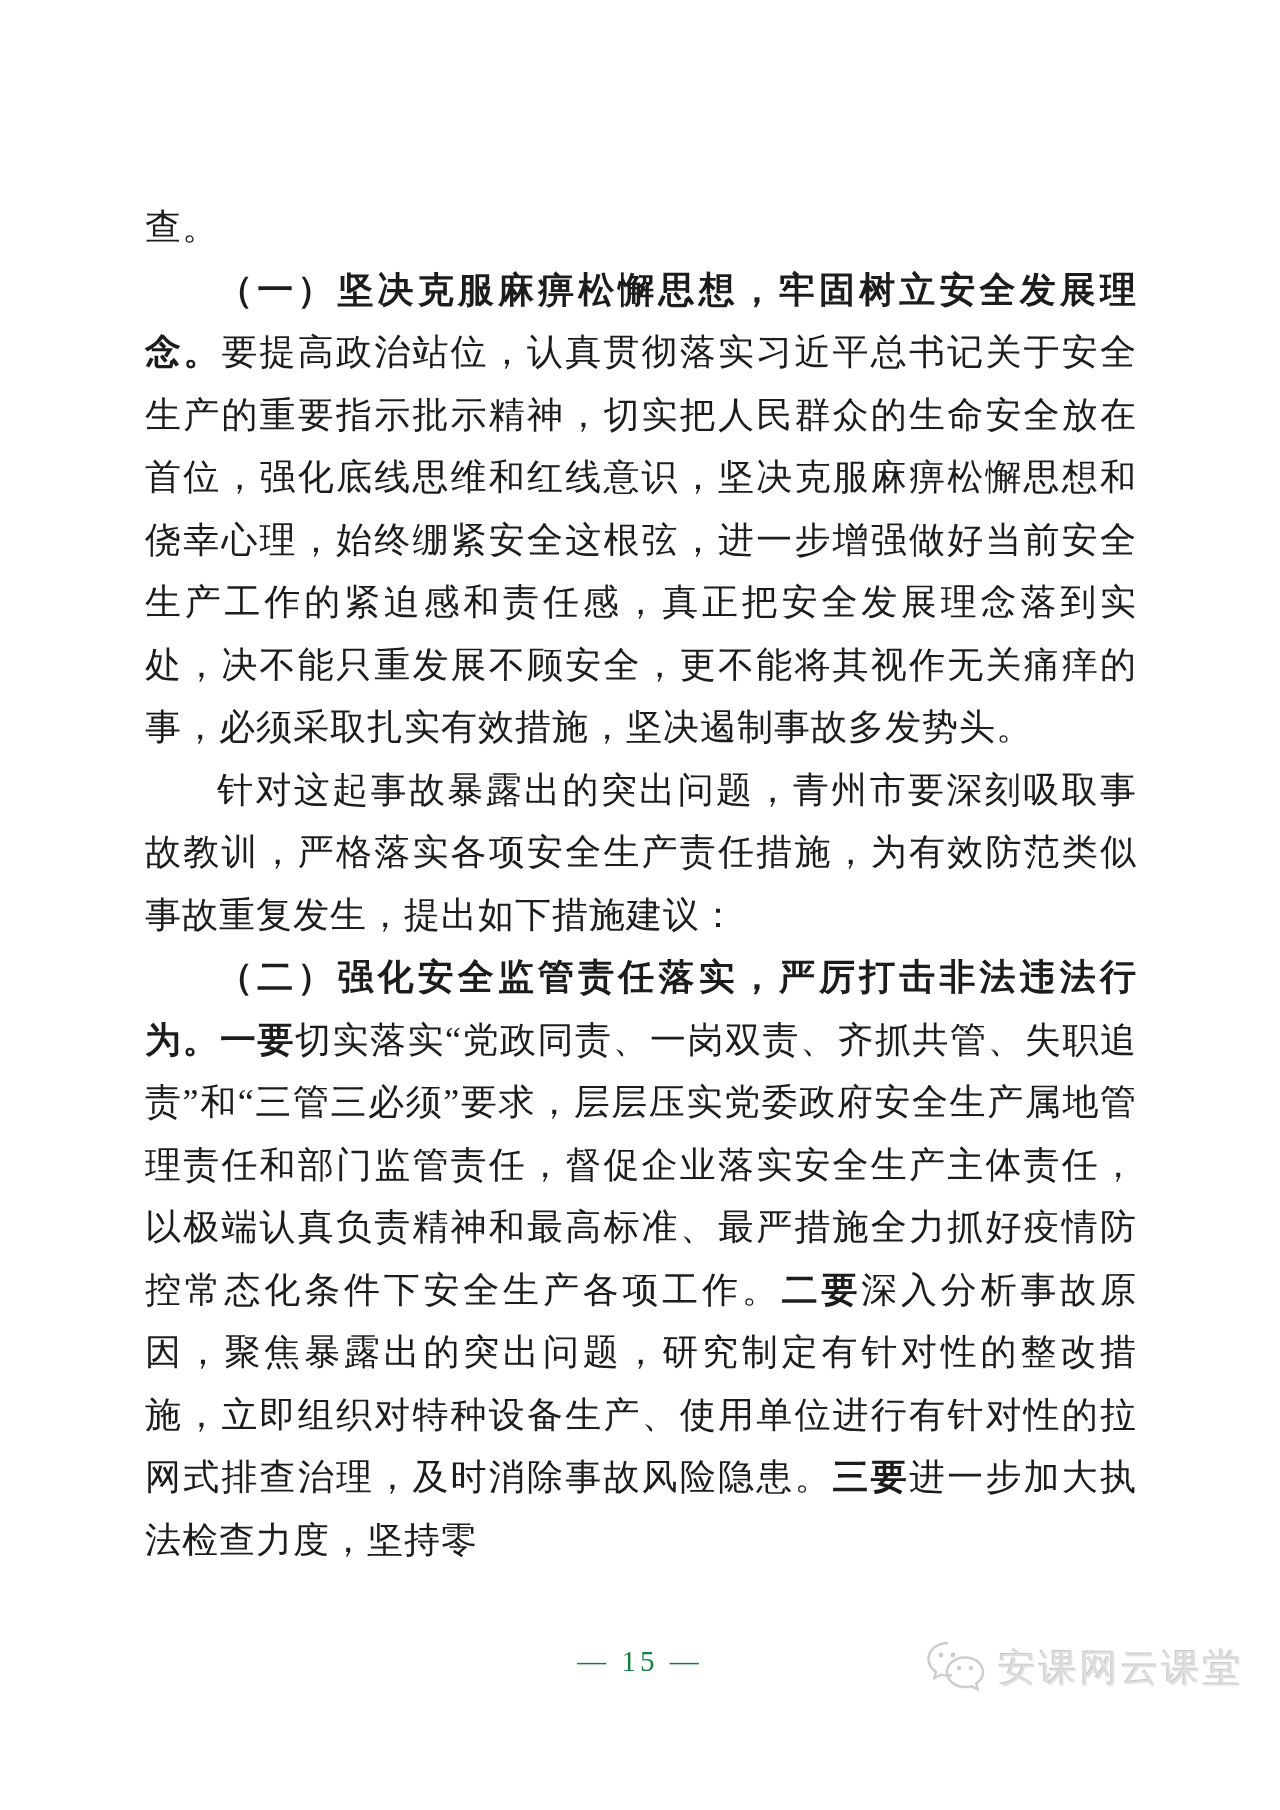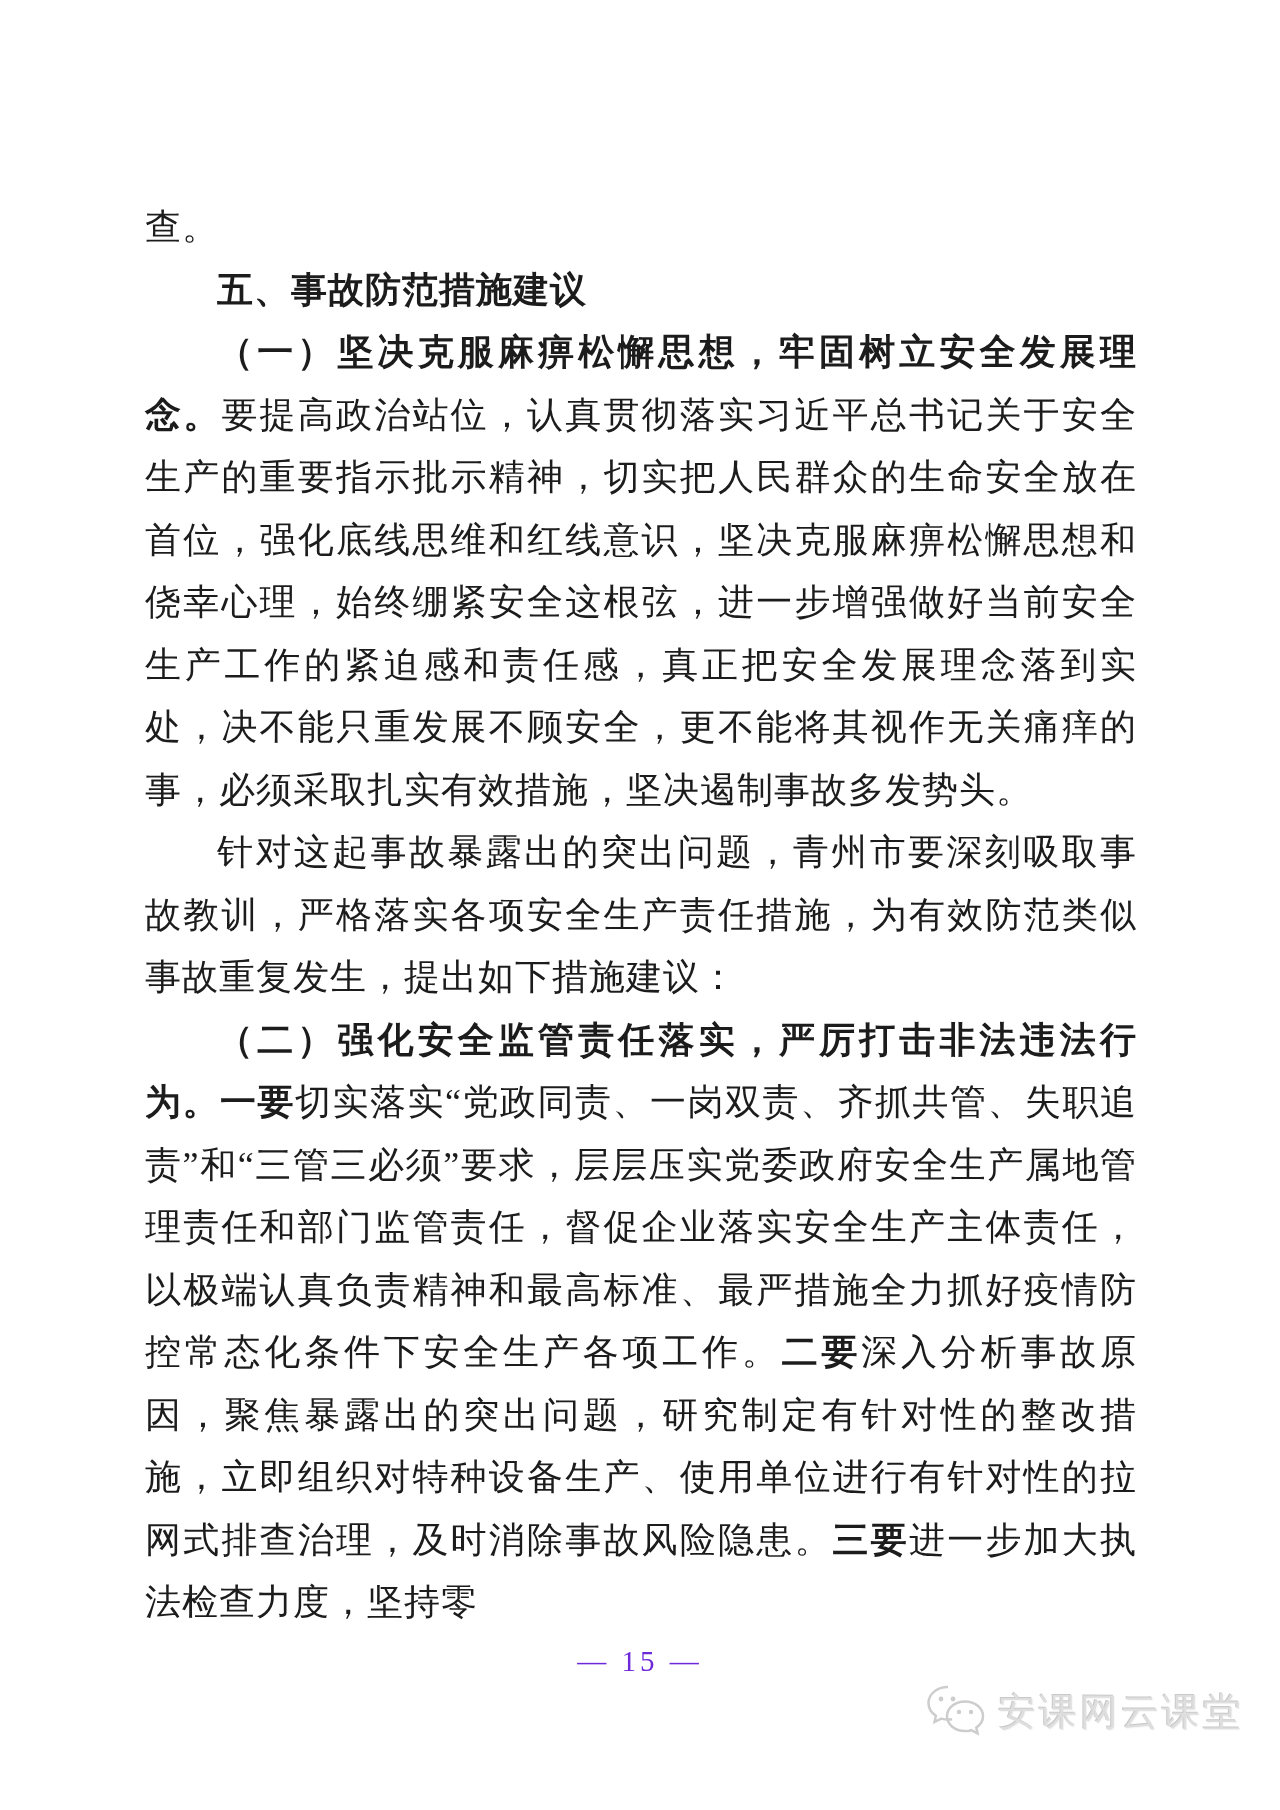--- a/index.html
+++ b/index.html
@@ -42,25 +42,25 @@
     font-weight: 700;
   }
   .page-number {
     position: absolute;
     top: 1645px;
     left: 0;
     width: 100%;
     text-align: center;
     font-size: 29px;
     letter-spacing: 4px;
-    color: #6d28d9;
+    color: #15803d;
   }
   .watermark {
     position: absolute;
-    top: 1684px;
+    top: 1640px;
     right: 36px;
     display: flex;
     align-items: center;
     gap: 10px;
     user-select: none;
   }
   .wm-icon {
     display: inline-block;
     width: 64px;
     height: 56px;
@@ -73,21 +73,20 @@
     font-family: "Liberation Sans", "DejaVu Sans", sans-serif;
   }
 </style>
 </head>
 <body>
 
 <div class="page">
 
   <div class="doc">
       <p class="para"><span class="run">查。</span></p>
-      <p class="para indent heading"><span class="run bold">五、事故防范措施建议</span></p>
       <p class="para indent"><span class="run bold">（一）坚决克服麻痹松懈思想，牢固树立安全发展理念。</span><span class="run">要提高政治站位，认真贯彻落实习近平总书记关于安全生产的重要指示批示精神，切实把人民群众的生命安全放在首位，强化底线思维和红线意识，坚决克服麻痹松懈思想和侥幸心理，始终绷紧安全这根弦，进一步增强做好当前安全生产工作的紧迫感和责任感，真正把安全发展理念落到实处，决不能只重发展不顾安全，更不能将其视作无关痛痒的事，必须采取扎实有效措施，坚决遏制事故多发势头。</span></p>
       <p class="para indent"><span class="run">针对这起事故暴露出的突出问题，青州市要深刻吸取事故教训，严格落实各项安全生产责任措施，为有效防范类似事故重复发生，提出如下措施建议：</span></p>
       <p class="para indent"><span class="run bold">（二）强化安全监管责任落实，严厉打击非法违法行为。</span><span class="run bold">一要</span><span class="run">切实落实“党政同责、一岗双责、齐抓共管、失职追责”和“三管三必须”要求，层层压实党委政府安全生产属地管理责任和部门监管责任，督促企业落实安全生产主体责任，以极端认真负责精神和最高标准、最严措施全力抓好疫情防控常态化条件下安全生产各项工作。</span><span class="run bold">二要</span><span class="run">深入分析事故原因，聚焦暴露出的突出问题，研究制定有针对性的整改措施，立即组织对特种设备生产、使用单位进行有针对性的拉网式排查治理，及时消除事故风险隐患。</span><span class="run bold">三要</span><span class="run">进一步加大执法检查力度，坚持零</span></p>
     </div>
 
   <div class="page-number">— 15 —</div>
 
   <div class="watermark">
     <span class="wm-icon">
       <svg viewBox="0 0 64 56" width="64" height="56">

